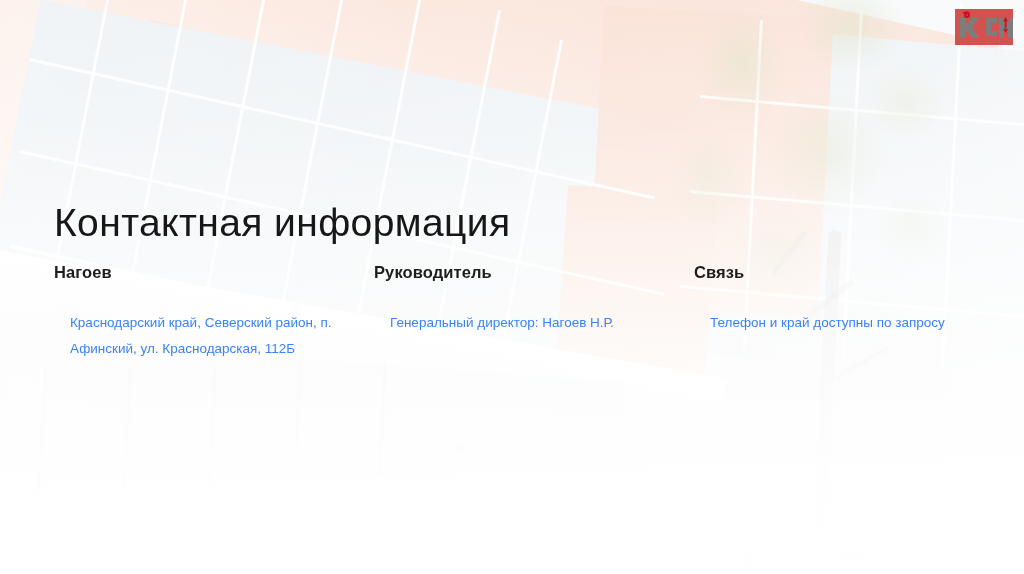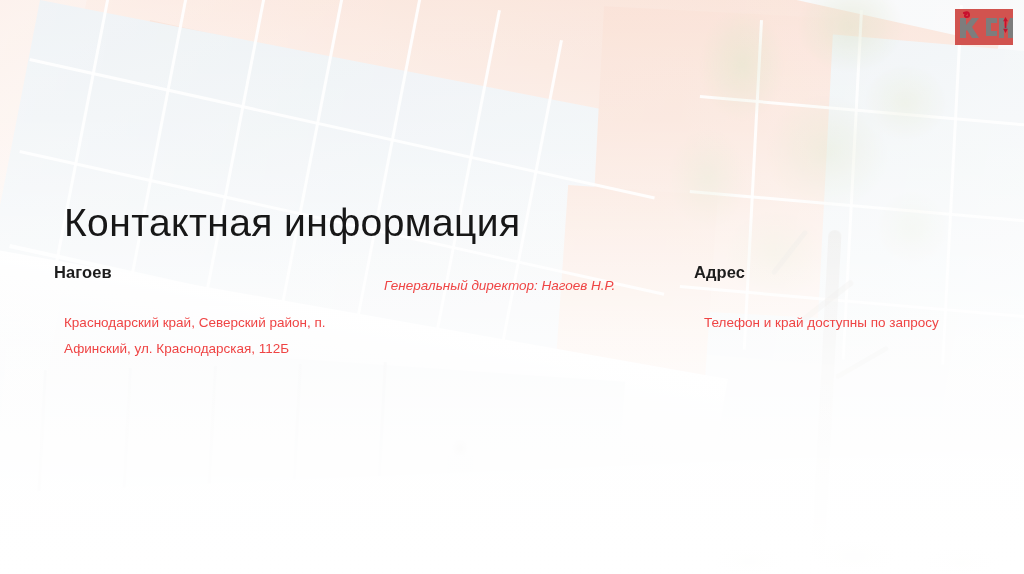--- a/index.html
+++ b/index.html
@@ -204,21 +204,21 @@
   }
 
   
   .content {
     position: absolute;
     inset: 0;
   }
 
   .slide-title {
     position: absolute;
-    left: 64px;
+    left: 54px;
     top: 176px;
     font-size: 39px;
     font-weight: 400;
     letter-spacing: 0.4px;
     color: #171717;
     white-space: nowrap;
     line-height: 1.1;
   }
 
   .columns {
@@ -237,27 +237,27 @@
     font-size: 16.5px;
     font-weight: 700;
     color: #1d1d1d;
     letter-spacing: 0.1px;
     margin: 0 0 27px 0;
     line-height: 1.2;
   }
   .col-body {
     font-size: 13.5px;
     font-weight: 400;
-    color: #ef4444;
+    color: #3b82f6;
     line-height: 1.95;
     max-width: 268px;
-    margin: 10px;
+    margin: 16px;
   }
   .column.col-3 .col-body { max-width: 240px; }
-  .column.col-2 .col-body { max-width: 300px; font-style: italic; }
+  .column.col-2 .col-body { max-width: 300px; }
 
   
   .logo {
     position: absolute;
     right: 11px;
     top: 9px;
     width: 58px;
     height: 36px;
   }
 </style>
@@ -348,24 +348,25 @@
     <h1 class="slide-title">Контактная информация</h1>
 
     <div class="columns">
 
       <div class="column col-1">
         <div class="col-heading">Нагоев</div>
         <div class="col-body">Краснодарский край, Северский район, п. Афинский, ул. Краснодарская, 112Б</div>
       </div>
 
       <div class="column col-2">
+        <div class="col-heading">Руководитель</div>
         <div class="col-body">Генеральный директор: Нагоев Н.Р.</div>
       </div>
 
       <div class="column col-3">
-        <div class="col-heading">Адрес</div>
+        <div class="col-heading">Связь</div>
         <div class="col-body">Телефон и край доступны по запросу</div>
       </div>
 
     </div>
   </div>
 
 </div>
 
 </body></html>

